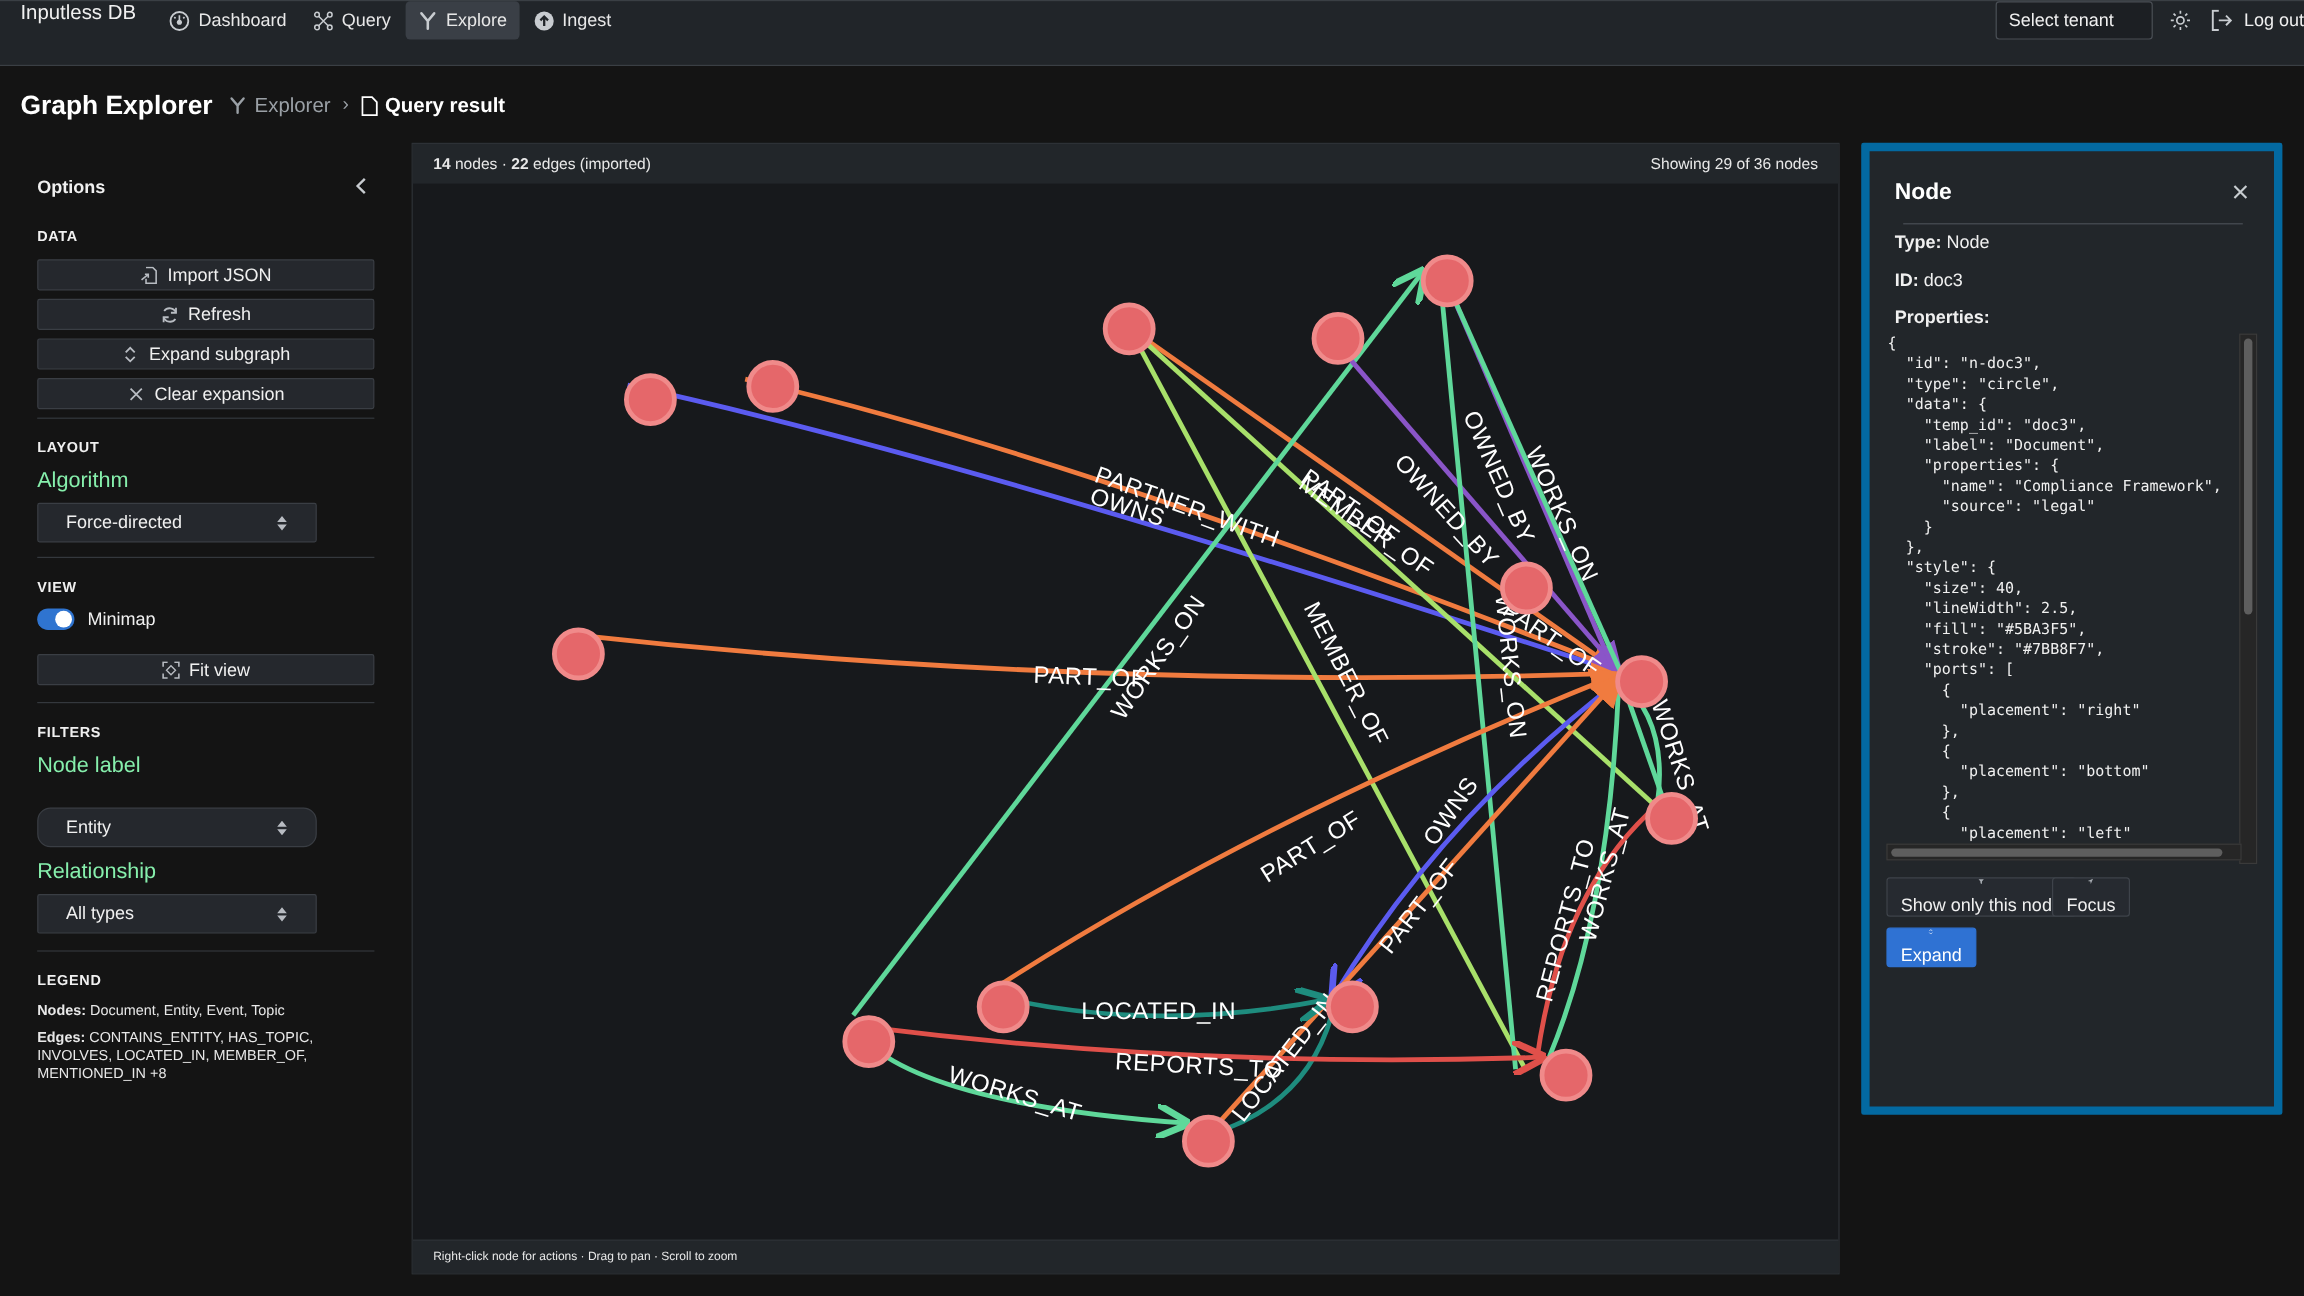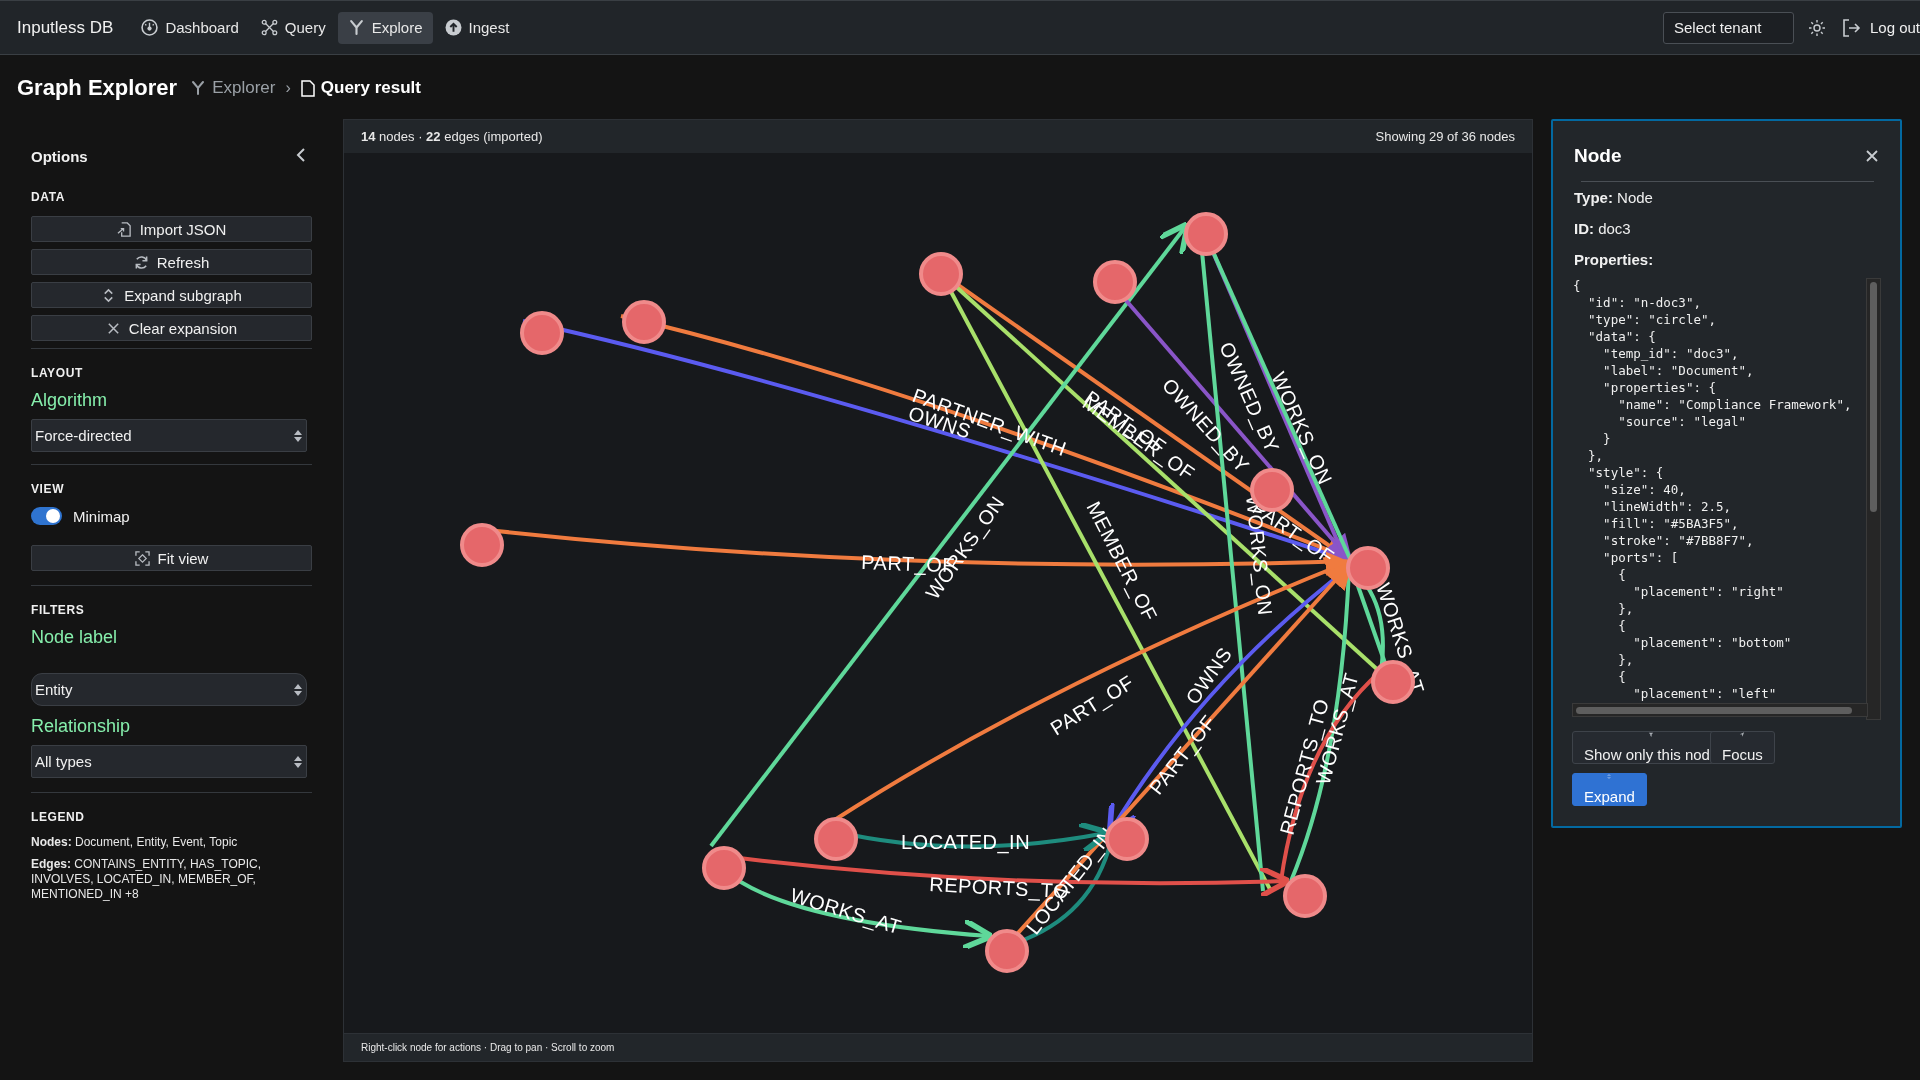--- a/index.html
+++ b/index.html
@@ -1,20 +1,20 @@
 <!DOCTYPE html>
 <html><head>
 <meta charset="utf-8">
 <style>
   * { box-sizing: border-box; margin: 0; padding: 0; }
   html, body { width: 1920px; height: 1080px; overflow: hidden; }
   body { background: #141414; color: #e6e6e6; font-family: "Liberation Sans", sans-serif; font-size: 15px; position: relative; }
 
   
-  .topnav { position: absolute; left: 0; top: 0; width: 1920px; height: 55px; background: #212529; border-bottom: 1px solid #3a3f44; border-top: 1px solid #3a3f44; display: flex; align-items: center; }
+  .topnav { position: absolute; left: 0; top: 0; width: 1920px; height: 55px; background: #212529; border-bottom: 1px solid #3a3f44; border-top: 1px solid #3a3f44; display: flex; align-items: flex-start; }
   .brand { margin-left: 17px; font-size: 17px; color: #f0f0f0; margin-right: 18px; }
   .navlink { display: flex; align-items: center; gap: 7px; height: 32px; padding: 0 10px; border-radius: 4px; color: #e8e8e8; font-size: 15px; margin-right: 2px; }
   .navlink.active { background: #3a3f46; }
   .navlink svg { width: 17px; height: 17px; }
   .nav-right { margin-left: auto; display: flex; align-items: center; }
   .tenant { width: 131px; height: 32px; border: 1px solid #4a4f55; border-radius: 3px; background: #1c1f23; color: #f0f0f0; font-size: 15px; display: flex; align-items: center; padding-left: 10px; }
   .theme-btn { margin-left: 12px; width: 22px; height: 22px; display: flex; align-items: center; justify-content: center; }
   .logout { margin-left: 14px; display: flex; align-items: center; gap: 8px; color: #f0f0f0; font-size: 15px; }
 
   
@@ -27,37 +27,37 @@
 
   
   .sidebar { position: absolute; left: 31px; top: 130px; width: 281px; }
   .side-head { display: flex; justify-content: space-between; align-items: center; height: 24px; }
   .side-title { font-weight: bold; font-size: 15px; color: #f0f0f0; }
   .section-label { font-size: 12px; font-weight: bold; letter-spacing: 0.6px; color: #f0f0f0; }
   .sbtn { width: 281px; height: 26px; background: #25282d; border: 1px solid #3a3e44; border-radius: 2px; color: #f0f0f0; font-size: 15px; display: flex; align-items: center; justify-content: center; gap: 8px; margin-bottom: 7px; }
   .sbtn svg { width: 15px; height: 15px; }
   .divider { height: 1px; background: #34383d; width: 281px; }
   .field-label { font-size: 18px; color: #86efac; }
-  .select { width: 276px; height: 33px; background: #25282d; border: 1px solid #3a3e44; border-radius: 2px; display: flex; align-items: center; justify-content: space-between; padding: 0 3px; color: #f0f0f0; font-size: 15px; }
+  .select { width: 233px; height: 33px; background: #25282d; border: 1px solid #3a3e44; border-radius: 2px; display: flex; align-items: center; justify-content: space-between; padding: 0 23px; color: #f0f0f0; font-size: 15px; }
   .toggle-row { display: flex; align-items: flex-end; gap: 11px; font-size: 15px; color: #f0f0f0; }
   .toggle { width: 31px; height: 18px; background: #2f74d0; border-radius: 9px; position: relative; }
   .toggle::after { content: ""; position: absolute; right: 2px; top: 2px; width: 14px; height: 14px; background: #fff; border-radius: 50%; }
   .legend-line { font-size: 12px; color: #e8e8e8; line-height: 15px; }
   .legend-line b { font-weight: bold; }
 
   
   .graph-wrap { position: absolute; left: 343px; top: 119px; width: 1190px; height: 943px; background: #17191c; border: 1px solid #2d3136; }
   .graph-topbar { position: absolute; left: 0; top: 0; width: 100%; height: 33px; background: #22262a; display: flex; align-items: center; justify-content: space-between; padding: 0 17px; font-size: 13px; color: #e8e8e8; }
   .graph-topbar b { font-weight: bold; }
   .graph-bottombar { position: absolute; left: 0; bottom: 0; width: 100%; height: 28px; background: #22262a; border-top: 1px solid #2d3136; display: flex; align-items: center; padding: 0 17px; font-size: 10px; color: #e8e8e8; }
   .graph-canvas { position: absolute; left: 0; top: 33px; width: 1190px; height: 882px; }
   .edge-label { font-family: "Liberation Sans", sans-serif; font-size: 20px; fill: #ffffff; letter-spacing: 0.5px; }
 
   
-  .panel { position: absolute; left: 1551px; top: 119px; width: 351px; height: 709px; background: #22262a; border: 2px solid #0369a1; border-radius: 2px; }
+  .panel { position: absolute; left: 1551px; top: 119px; width: 351px; height: 810px; background: #22262a; border: 7px solid #0369a1; border-radius: 2px; }
   .panel-head { position: absolute; left: 21px; top: 24px; right: 22px; display: flex; justify-content: space-between; align-items: center; }
   .panel-title { font-size: 19px; font-weight: bold; color: #fff; }
   .panel-rule { position: absolute; left: 28px; right: 26px; top: 60px; height: 1px; background: #4a4f55; }
   .kv { position: absolute; left: 21px; font-size: 15px; color: #f0f0f0; }
   .kv b { font-weight: bold; }
   .json-box { position: absolute; left: 21px; top: 276px; width: 301px; height: 441px; overflow: hidden; }
   .json-pre { font-family: "DejaVu Sans Mono", monospace; font-size: 12.5px; line-height: 17px; color: #f0f0f0; white-space: pre; padding: 0 0 0 0; }
   .vscroll { position: absolute; left: 1866px; top: 278px; width: 15px; height: 442px; background: #262626; border: 1px solid #3a3a3a; }
   .vscroll .thumb { position: absolute; left: 3px; top: 3px; width: 7px; height: 230px; background: #5e5e5e; border-radius: 4px; }
   .hscroll { position: absolute; left: 1572px; top: 703px; width: 296px; height: 14px; background: #262626; border: 1px solid #3a3a3a; }

